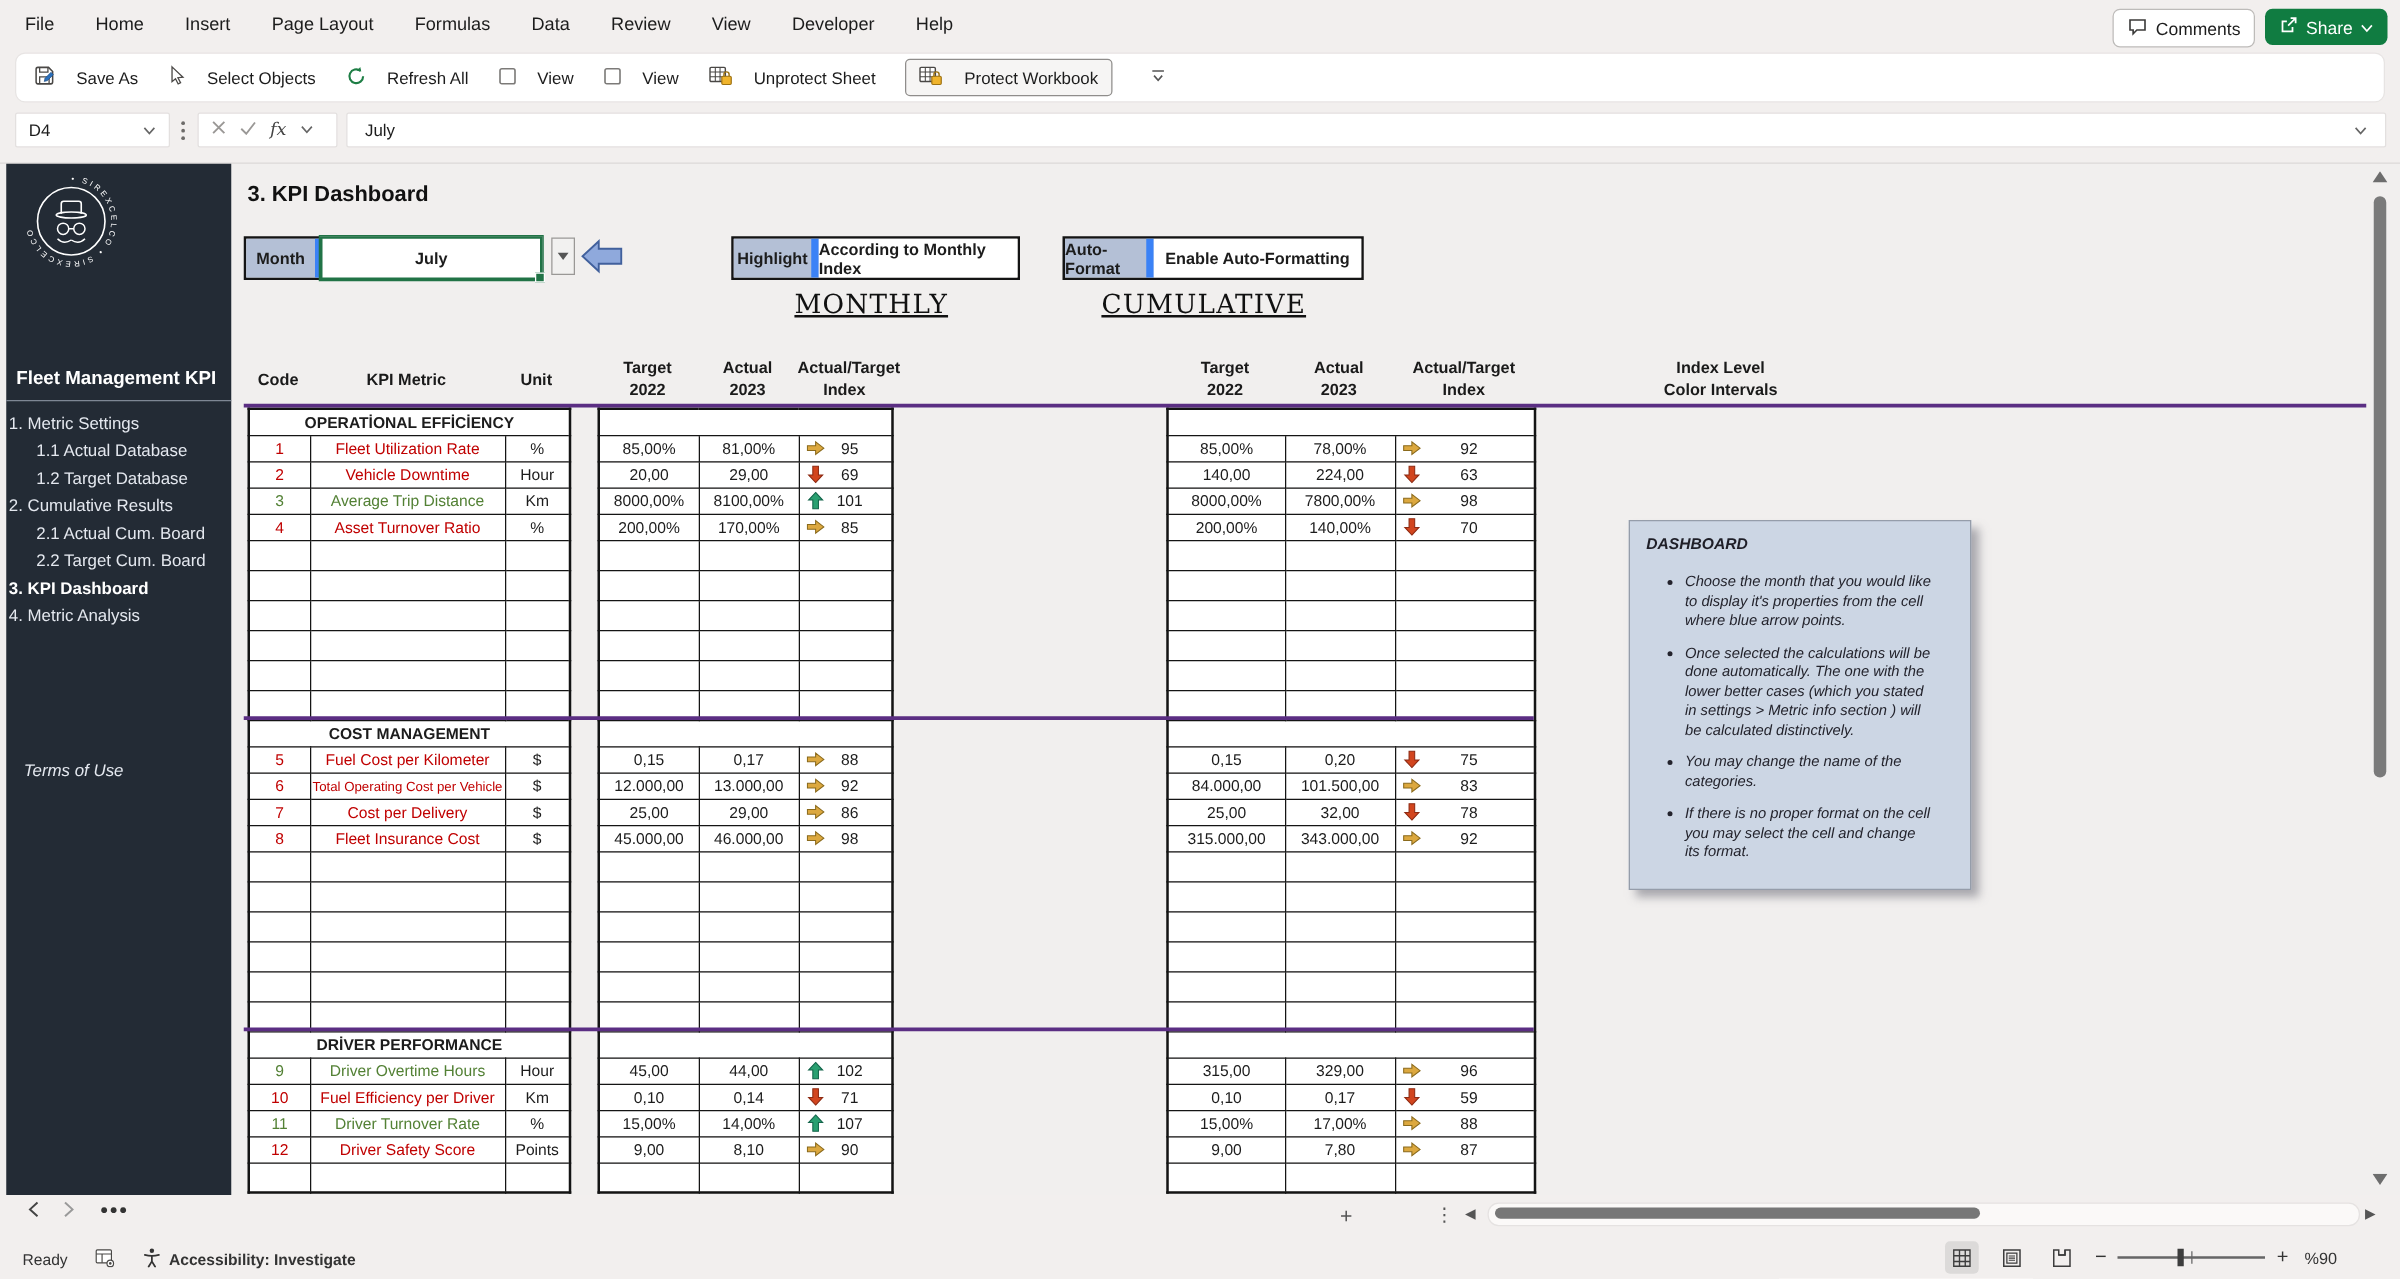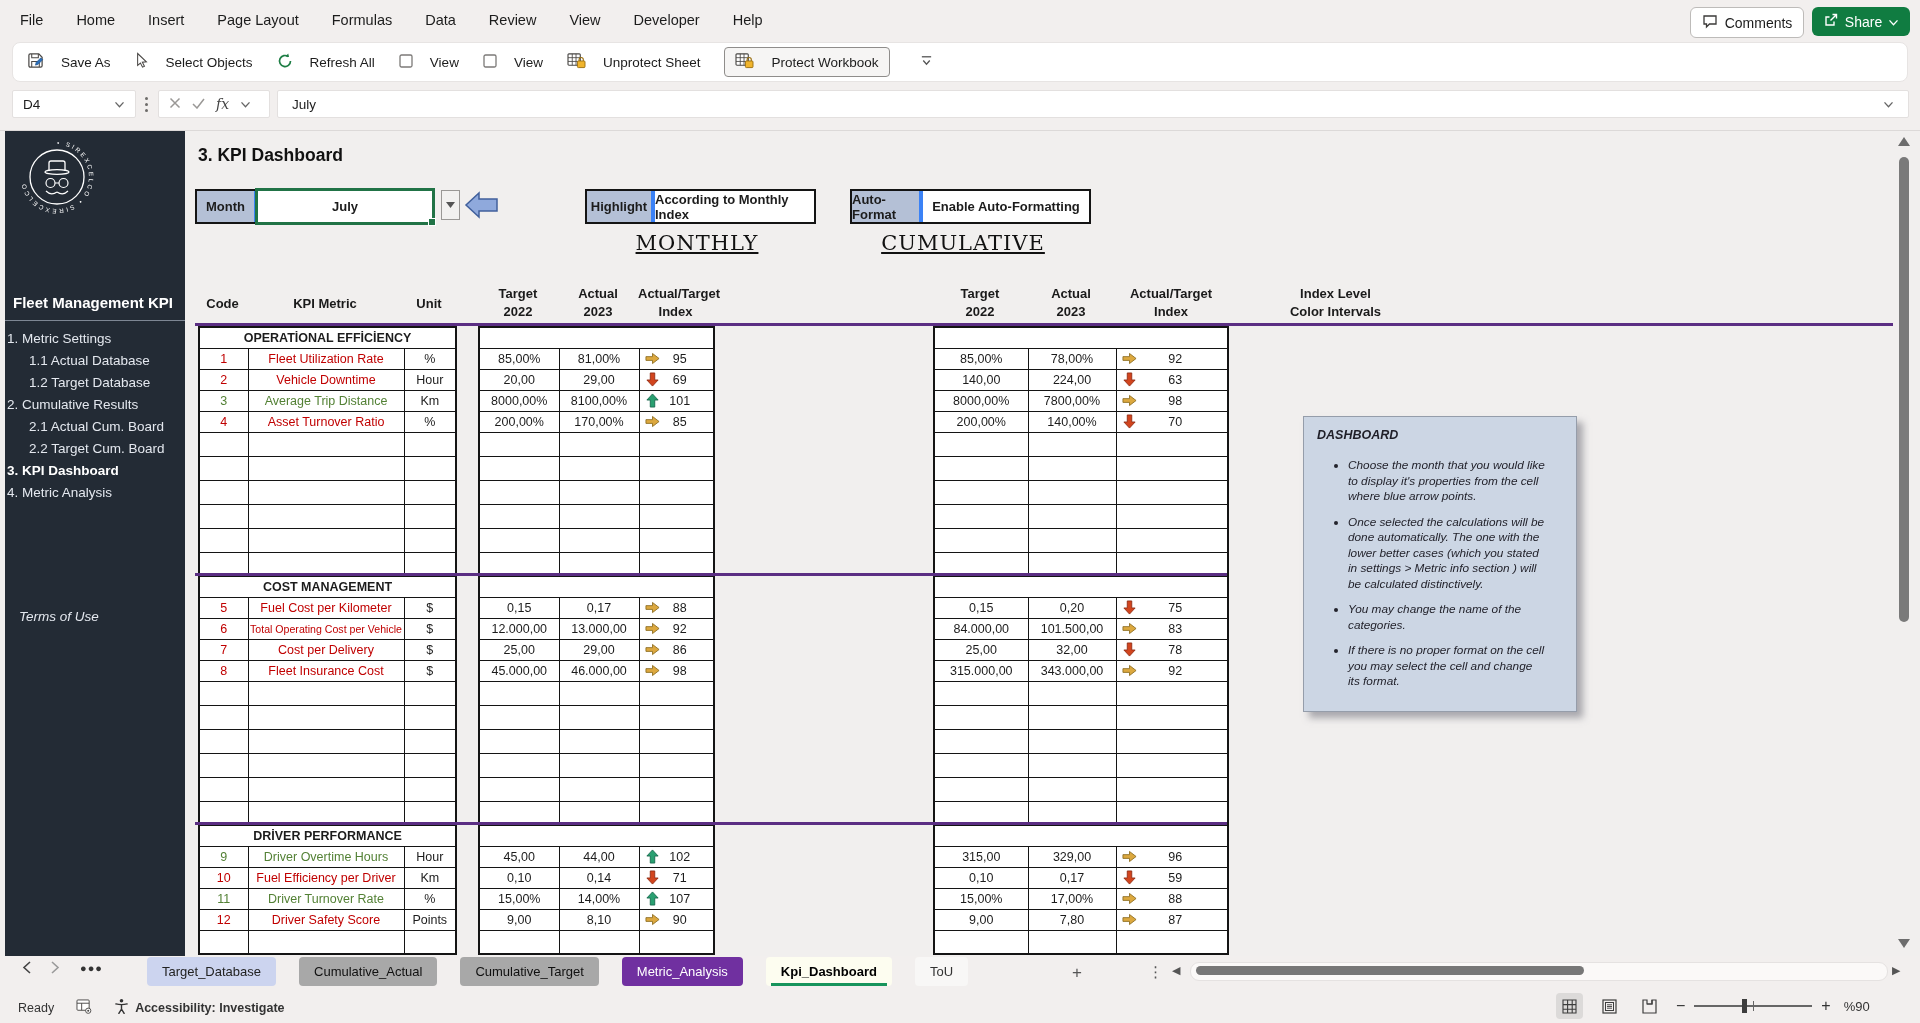--- a/index.html
+++ b/index.html
@@ -25,21 +25,21 @@
   .brand{position:absolute;left:8px;top:163px;font-size:15px;font-weight:bold;color:#fff;white-space:nowrap}
   .sb-divider{position:absolute;left:0;top:189px;width:180px;height:1px;background:#7e8794}
   .sb-nav{position:absolute;left:0;top:197px;width:180px;font-size:13.5px;line-height:22px}
   .sb-item{padding-left:2px;white-space:nowrap;overflow:hidden;cursor:pointer}
   .sb-item.ind{padding-left:24px}
   .sb-item.active{font-weight:bold;color:#fff}
   .sb-terms{position:absolute;left:14px;top:478px;font-style:italic;font-size:13.5px}
   .page-title{position:absolute;left:198px;top:14px;font-size:17.5px;font-weight:bold;color:#111}
   
   .cellgroup{position:absolute;top:58px;height:31px;display:flex;border:2px solid #141414}
-  .cg-label{background:#b4c0d6;font-weight:bold;font-size:13px;display:flex;align-items:center;justify-content:center;border-right:4px solid #3b82f6;box-sizing:border-box}
+  .cg-label{background:#b4c0d6;font-weight:bold;font-size:13px;display:flex;align-items:center;justify-content:center;border-right:6px solid #3b82f6;box-sizing:border-box}
   .cg-value{background:#fff;font-weight:bold;font-size:13px;display:flex;align-items:center;justify-content:center;box-sizing:border-box}
   .month-group{left:195px}
   .month-label{width:61px}
   .month-value{width:178px;position:relative;border:2px solid #217346;outline:1px solid #217346;margin:-2px}
   .fill-handle{position:absolute;right:-4px;bottom:-4px;width:6px;height:6px;background:#217346;border:1px solid #fff}
   .month-dd{position:absolute;left:441px;top:59px;width:19px;height:30px;background:#f2f1f0;border:1px solid #9a9896;box-sizing:border-box;display:flex;align-items:center;justify-content:center}
   .blue-arrow{position:absolute;left:463px;top:59px}
   .hl-group{left:585px}
   .hl-label{width:68px}
   .hl-value{width:159px}
@@ -313,21 +313,21 @@
           <div>2022</div>
         </div>
         <div class="colhead two" style="left: 1027px; width: 88px;">
           <div class="l1">Actual</div>
           <div>2023</div>
         </div>
         <div class="colhead two" style="left: 1115px; width: 112px;">
           <div class="l1">Actual/Target</div>
           <div>Index</div>
         </div>
-        <div class="colhead two" style="left: 1243px; width: 185px;">
+        <div class="colhead two" style="left: 1284px; width: 185px;">
           <div class="l1">Index Level</div>
           <div>Color Intervals</div>
         </div>
       </div>
 
     <div class="pline" style="left:195px;top:192px;width:1698px"></div>
     <div class="pline" style="left:195px;top:442px;width:1032px"></div>
     <div class="pline" style="left:195px;top:691px;width:1032px"></div>
 
     <table class="grid" style="left:198px;top:195px" id="t-left">
@@ -1000,28 +1000,20 @@
   <div class="tabsbar">
     <div class="tab-navs">
       <svg width="9" height="13">
           <path d="M8 1L2 6.5 8 12" fill="none" stroke="#444" stroke-width="1.6"></path>
         </svg>
       <svg width="9" height="13">
           <path d="M1 1l6 5.5L1 12" fill="none" stroke="#9a9a9a" stroke-width="1.6"></path>
         </svg>
       <span style="font-size:11px;letter-spacing:1px;color:#333">●●●</span>
     </div>
-    <div class="tabs" id="tabs">
-        <div class="stab lavender">Target_Database</div>
-        <div class="stab gray">Cumulative_Actual</div>
-        <div class="stab gray">Cumulative_Target</div>
-        <div class="stab purple">Metric_Analysis</div>
-        <div class="stab active">Kpi_Dashboard</div>
-        <div class="stab plain">ToU</div>
-      </div>
     <span class="tab-plus">+</span>
     <span class="tab-more">⋮</span>
     <span class="harrow" style="left:1172px">◀</span>
     <div class="hscroll">
         <div class="hthumb"></div>
       </div>
     <span class="harrow" style="left:1892px">▶</span>
   </div>
 
   <div class="statusbar">

